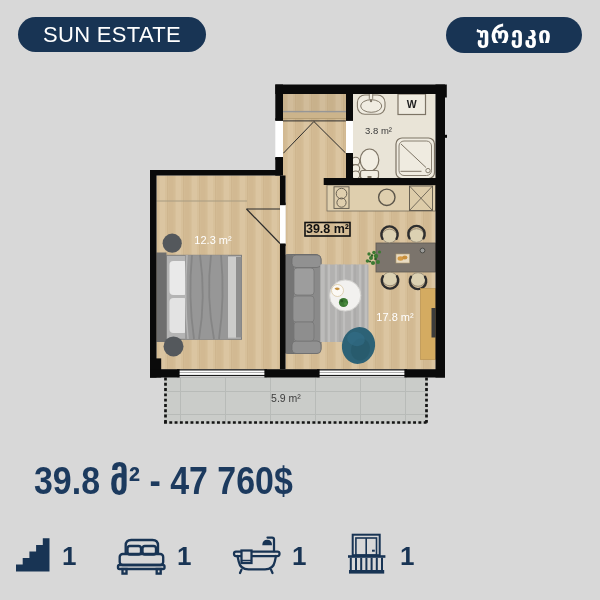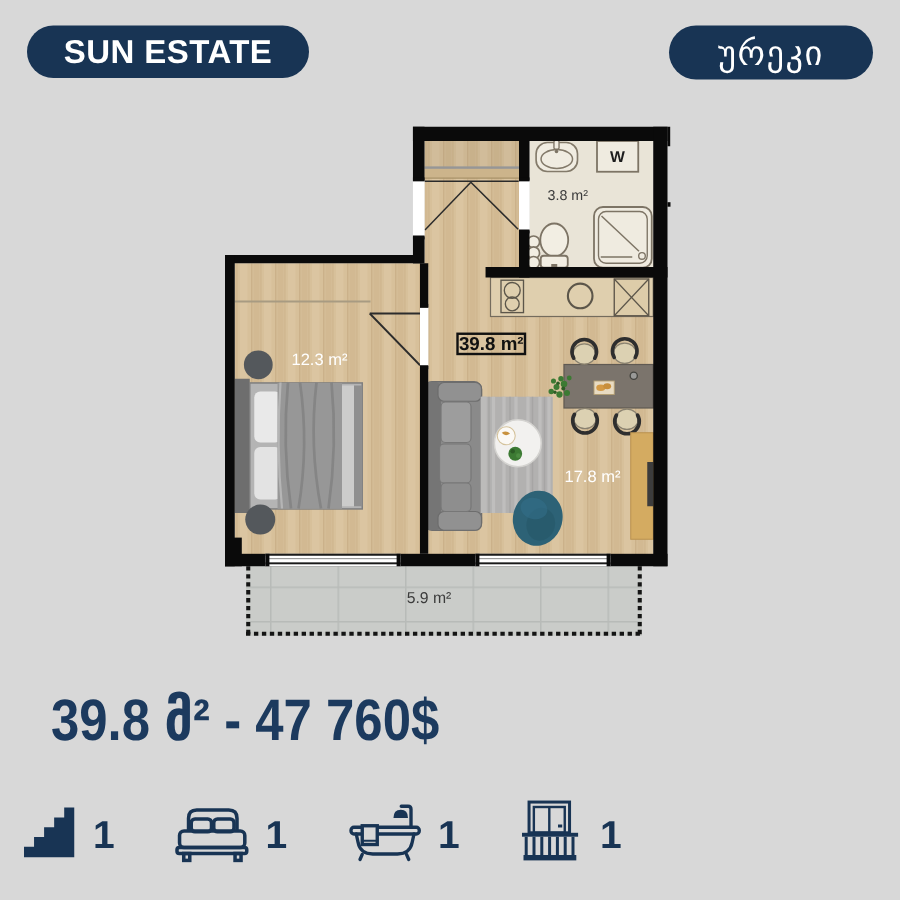--- a/index.html
+++ b/index.html
@@ -2,23 +2,23 @@
 <html><head>
 <meta charset="utf-8">
 <style>
 html,body{margin:0;padding:0;width:600px;height:600px;background:#d8d8d8;
 font-family:"Liberation Sans","DejaVu Sans",sans-serif;overflow:hidden;position:relative}
 .abs{position:absolute}
 </style>
 </head>
 <body>
 
-<div class="abs" style="left:18px;top:17px;width:188px;height:35px;background:#183454;border-radius:18px;color:#ffffff;font-weight:bold;font-size:22px;letter-spacing:0.3px;text-align:center;line-height:36px">SUN ESTATE</div>
-
-<div class="abs" style="left:446px;top:17px;width:136px;height:36px;background:#183454;border-radius:18px;color:#ffffff;font-weight:normal;font-size:23px;letter-spacing:1px;text-align:center;line-height:37px">ურეკი</div>
+<div class="abs" style="left:18px;top:17px;width:188px;height:35px;background:#183454;border-radius:18px;color:#ffffff;font-weight:normal;font-size:22px;letter-spacing:0.3px;text-align:center;line-height:36px">SUN ESTATE</div>
+
+<div class="abs" style="left:446px;top:17px;width:136px;height:36px;background:#183454;border-radius:18px;color:#ffffff;font-weight:bold;font-size:23px;letter-spacing:1px;text-align:center;line-height:37px">ურეკი</div>
 
 <svg class="abs" style="left:0;top:0" width="600" height="600" viewBox="0 0 600 600">
 <defs>
 <pattern id="wood" width="16" height="600" patternUnits="userSpaceOnUse">
 <rect width="16" height="600" fill="#d7c09a"></rect>
 <rect x="0" width="5" height="600" fill="#dbc5a1"></rect>
 <rect x="9" width="4" height="600" fill="#d2b992"></rect>
 <rect x="7.4" width="0.9" height="600" fill="#cab088"></rect>
 <rect x="13.6" width="0.7" height="600" fill="#cdb38b"></rect>
 </pattern>

